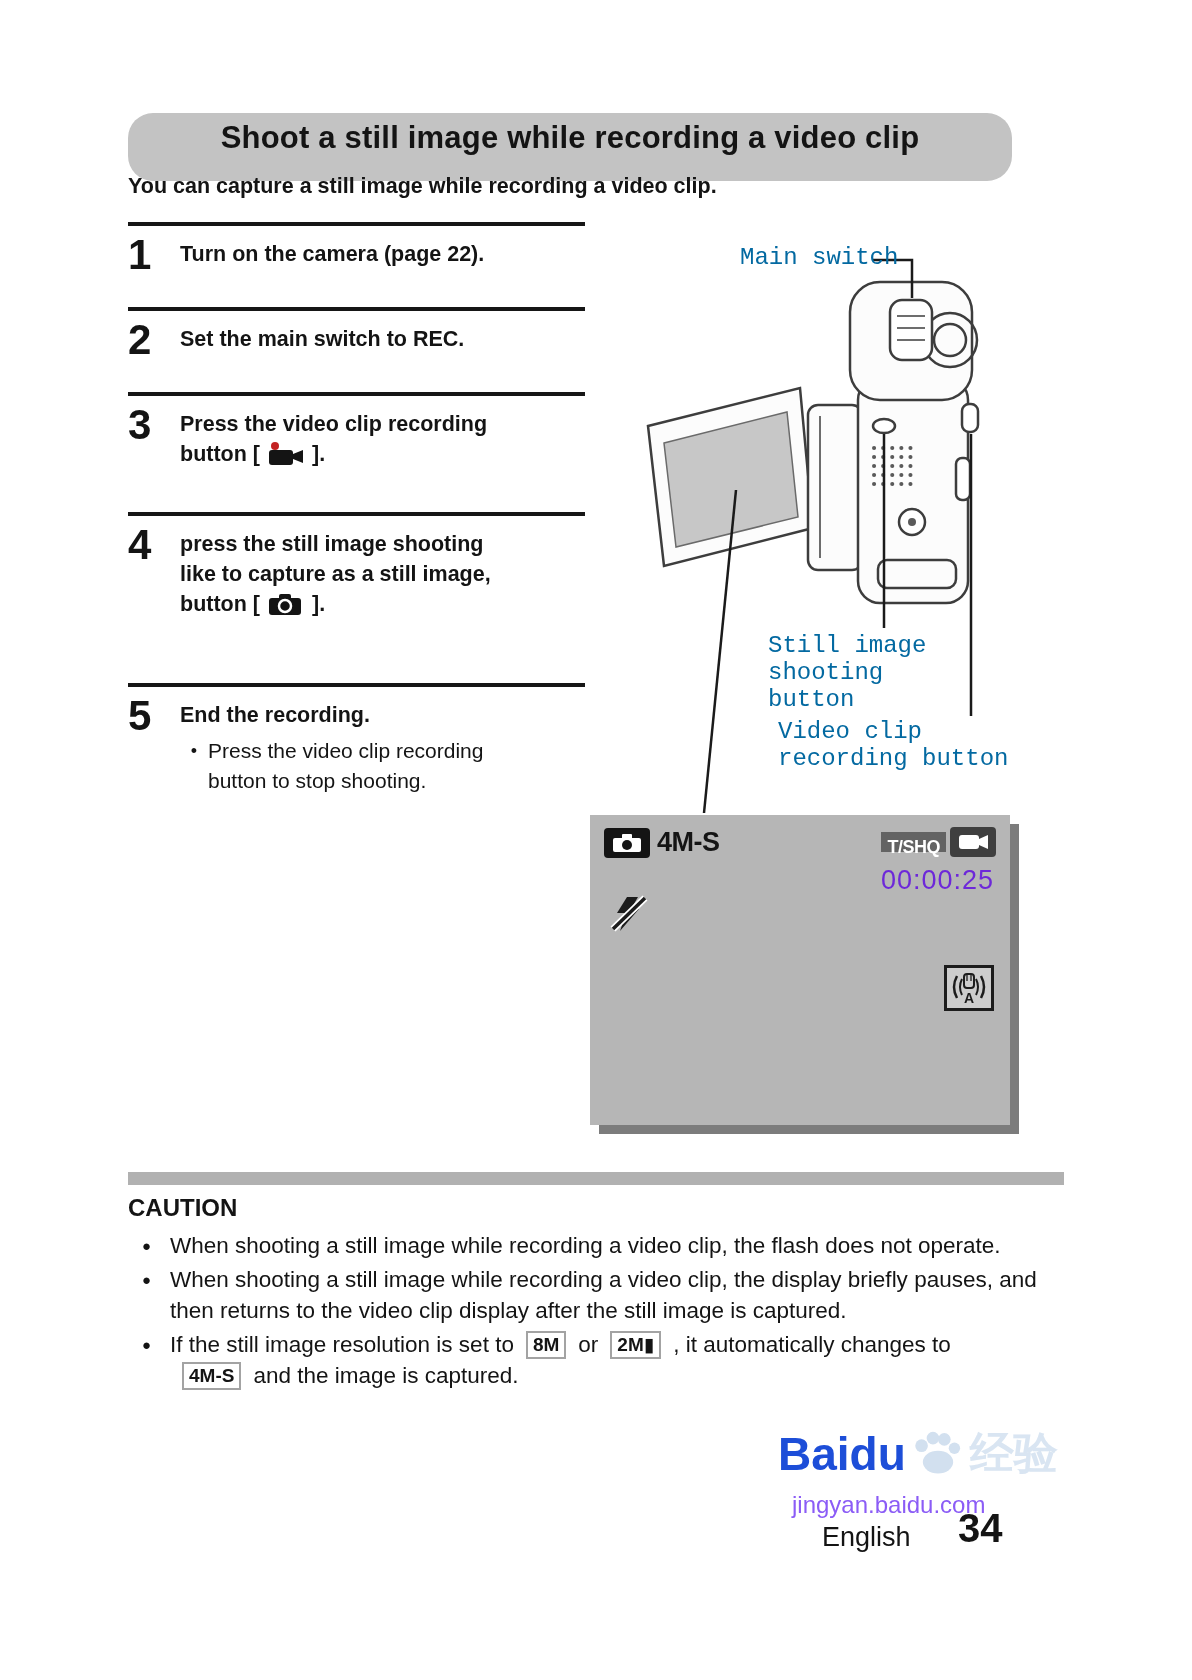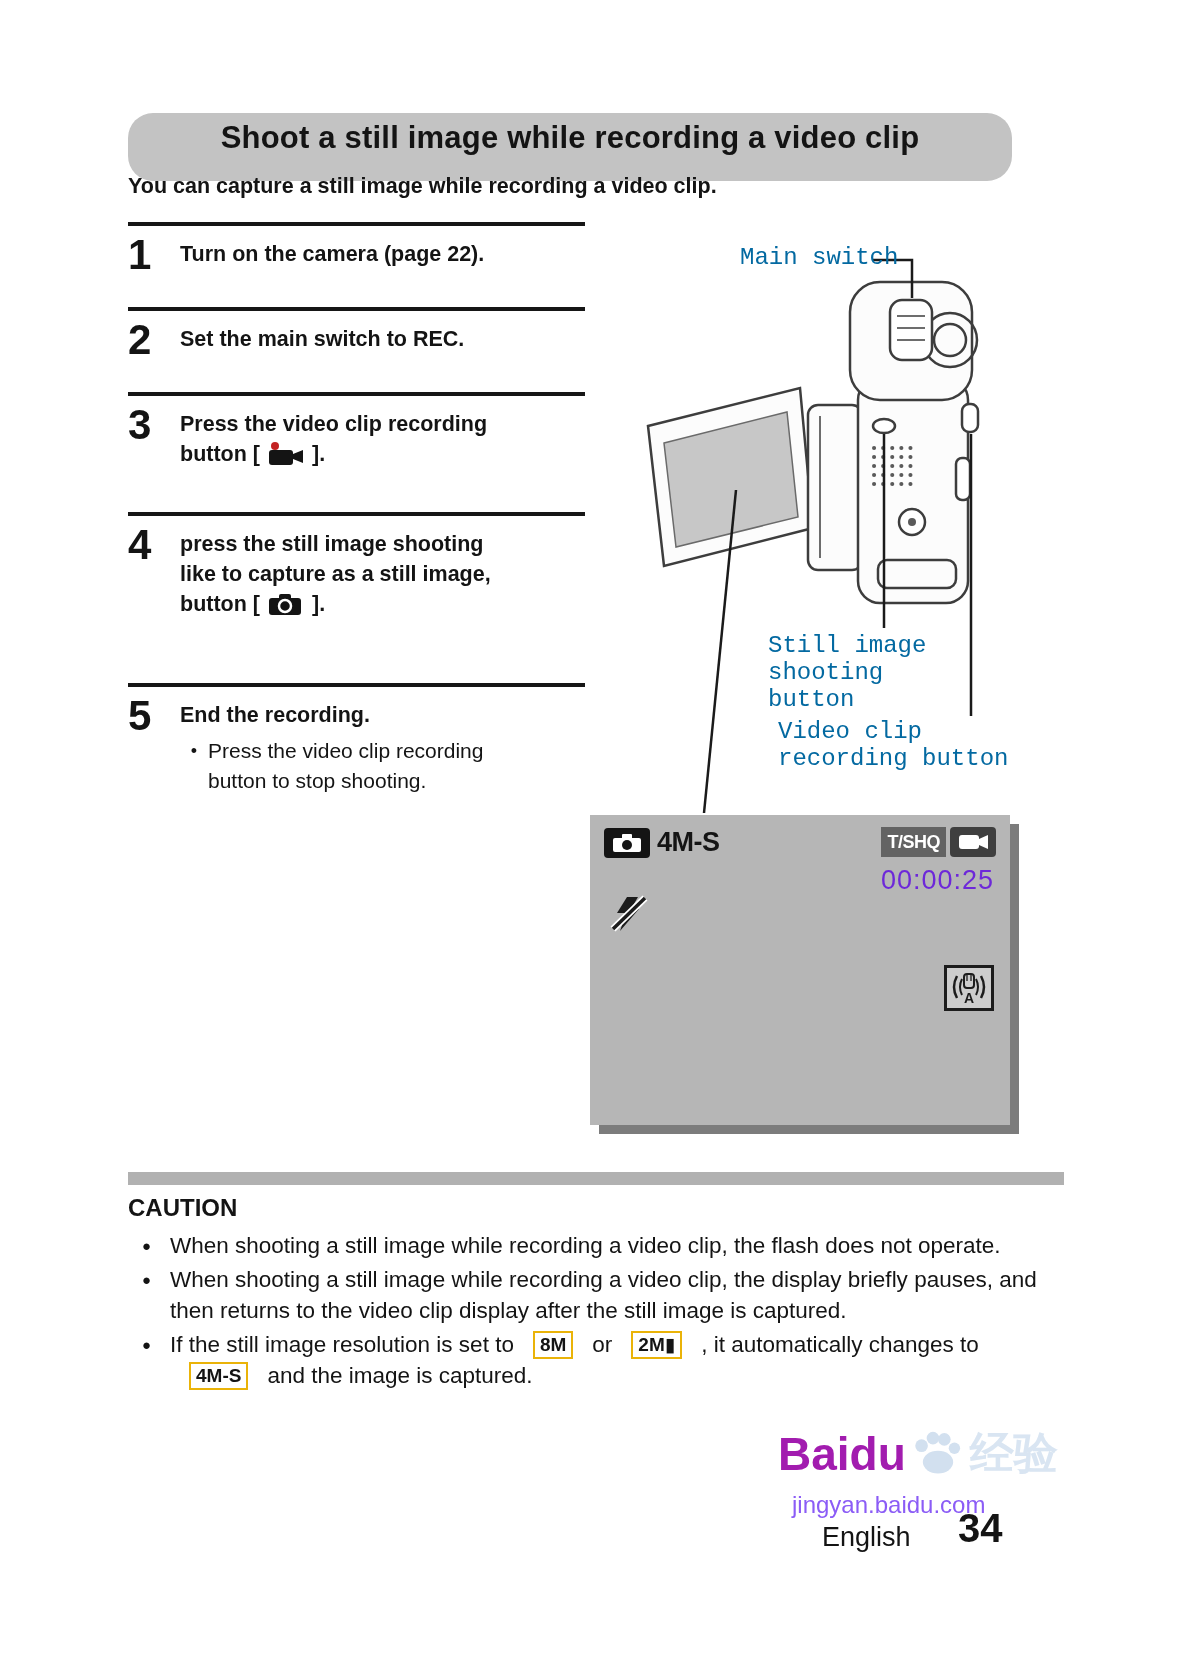--- a/index.html
+++ b/index.html
@@ -46,45 +46,45 @@
   .lcd {
     position:absolute; left:590px; top:815px; width:420px; height:310px;
     background:#b6b6b6; box-shadow:9px 9px 0 0 #7c7c7c;
   }
   .lcd-topleft { position:absolute; left:14px; top:12px; display:flex; align-items:center; gap:7px; }
   .badge { width:46px; height:30px; border-radius:4px; display:flex; align-items:center; justify-content:center; }
   .badge-cam { background:#141414; }
   .badge-video { background:#3f3f3f; }
   .res { font-size:27px; font-weight:bold; color:#141414; letter-spacing:-0.5px; }
   .lcd-topright { position:absolute; right:14px; top:12px; display:flex; align-items:center; gap:4px; }
-  .mode-box { background:#636363; color:#fff; font-weight:bold; font-size:18px; height:30px; line-height:30px; padding:0 6px; letter-spacing:-0.5px; }
+  .mode-box { background:#636363; color:#fff; font-weight:bold; font-size:18px; height:20px; line-height:30px; padding:0 6px; letter-spacing:-0.5px; }
   .lcd-time { position:absolute; right:16px; top:50px; font-size:27px; color:#6d28d9; letter-spacing:1px; }
   .lcd-flash { position:absolute; left:20px; top:80px; }
   .lcd-stab {
     position:absolute; right:16px; top:150px; width:50px; height:46px;
     border:3px solid #1c1c1c; background:#cdcdcd;
     display:flex; align-items:center; justify-content:center;
   }
 
   
   .caution-bar { position:absolute; left:128px; top:1172px; width:936px; height:13px; background:#b1b1b1; }
   .caution-head { position:absolute; left:128px; top:1194px; font-size:24px; font-weight:bold; }
   .clist { position:absolute; left:142px; top:1230px; width:895px; font-size:22.5px; line-height:31px; }
   .cbullet { display:flex; margin-bottom:3px; }
   .cdot { flex:0 0 28px; font-size:15px; line-height:31px; }
   .ctext { }
   .tag {
-    display:inline-block; border:2px solid #eab308; padding:0 5px;
-    font-weight:bold; font-size:19px; line-height:24px; vertical-align:1px; margin:0 19px;
+    display:inline-block; border:2px solid #a3a3a3; padding:0 5px;
+    font-weight:bold; font-size:19px; line-height:24px; vertical-align:1px; margin:0 12px;
   }
 
   
   .watermark { position:absolute; left:778px; top:1424px; }
   .wm-row { display:flex; align-items:center; gap:6px; }
-  .wm-brand { font-size:46px; font-weight:bold; color:#a21caf; }
+  .wm-brand { font-size:46px; font-weight:bold; color:#1d4ed8; }
   .wm-cn { font-size:44px; font-weight:bold; color:#d9e5f2; }
   .wm-url { font-size:24px; color:#8b5cf6; margin-top:8px; margin-left:14px; }
   .footer-lang { position:absolute; left:822px; top:1522px; font-size:27px; color:#141414; }
   .footer-page { position:absolute; left:958px; top:1506px; font-size:40px; font-weight:bold; color:#141414; }
 </style>
 </head>
 <body>
 
 <div class="page">
 

